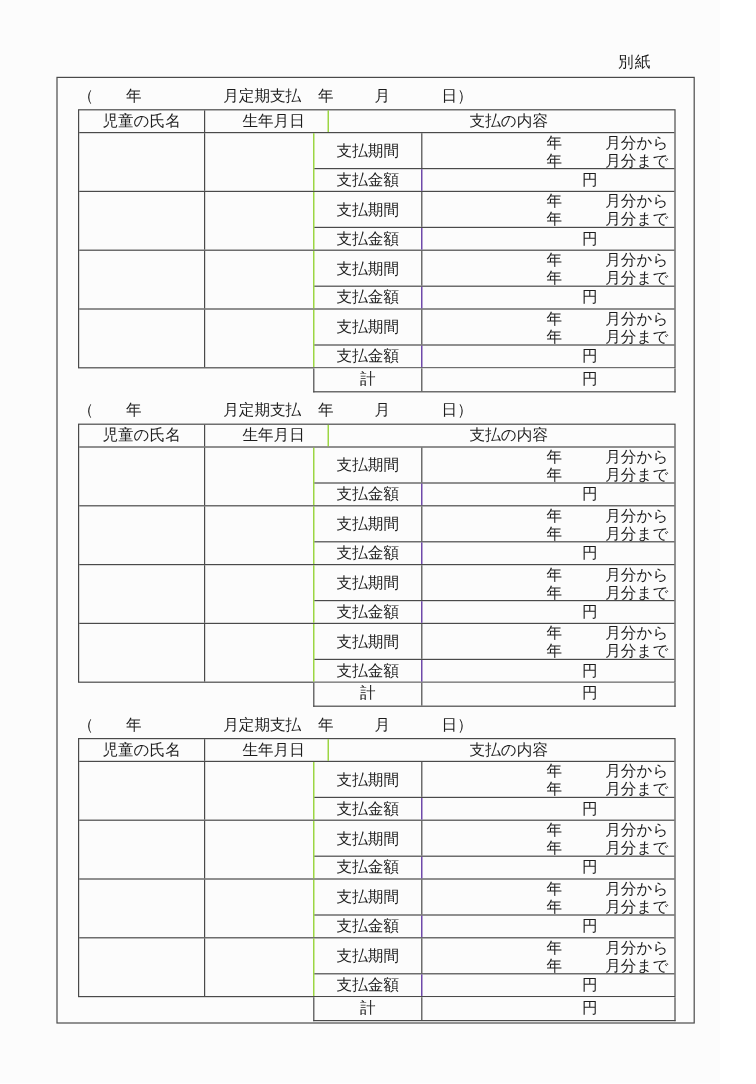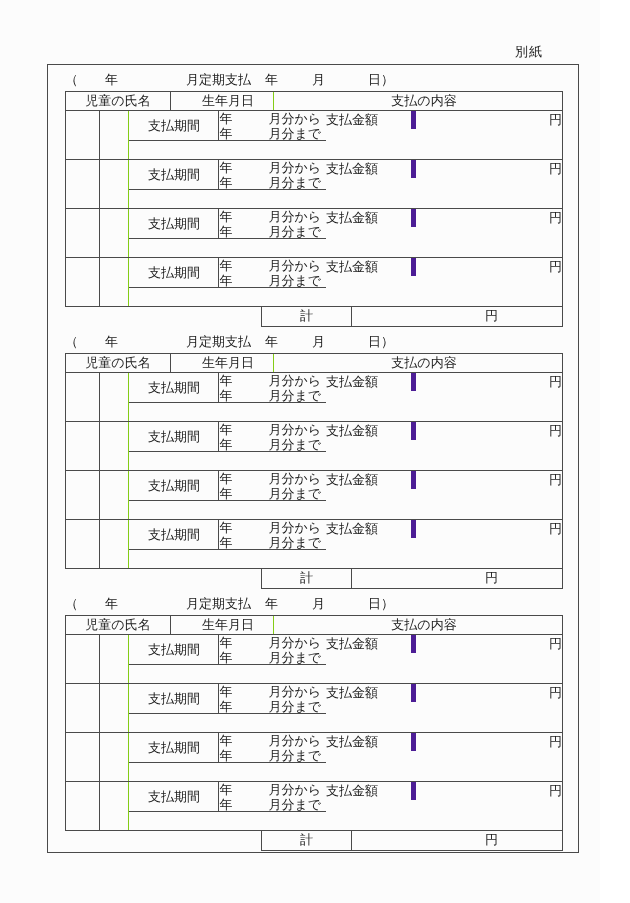--- a/index.html
+++ b/index.html
@@ -49,42 +49,42 @@
     text-align: center;
     gap: 12px;
   }
   .c1 { width: 105px; border-right: 1px solid #4a4a4a; }
   .c2 { width: 91px;  border-right: 1px solid #84cc16; }
   .c3 { flex: 1; }
 
   .group { display: flex; border-bottom: 1px solid #4a4a4a; }
   .group:last-child { border-bottom: none; }
   .gcell { min-height: 48px; }
-  .gright { flex: 1; display: flex; flex-direction: row; }
+  .gright { flex: 1; display: flex; flex-direction: column; }
   .prow { display: flex; height: 30px; border-bottom: 1px solid #4a4a4a; }
   .plabel {
     width: 90px;
     border-right: 1px solid #4a4a4a;
     text-align: center;
     line-height: 29px;
   }
   .pvalue { flex: 1; padding-right: 5px; }
   .pline {
     display: flex;
     justify-content: flex-end;
     height: 15px;
     line-height: 15px;
     white-space: nowrap;
   }
   .pline .gap { display: inline-block; width: 36px; }
   .arow { display: flex; height: 18px; line-height: 17px; }
   .alabel {
     width: 90px;
-    border-right: 5px solid #4c1d95;
-    text-align: left;
+    border-right: 1px solid #4c1d95;
+    text-align: center;
   }
   .avalue { flex: 1; padding-left: 133px; }
 
   .totalrow {
     display: flex;
     margin-left: 196px;
     width: 302px;
     height: 20px;
     line-height: 18px;
     border: 1px solid #4a4a4a;

